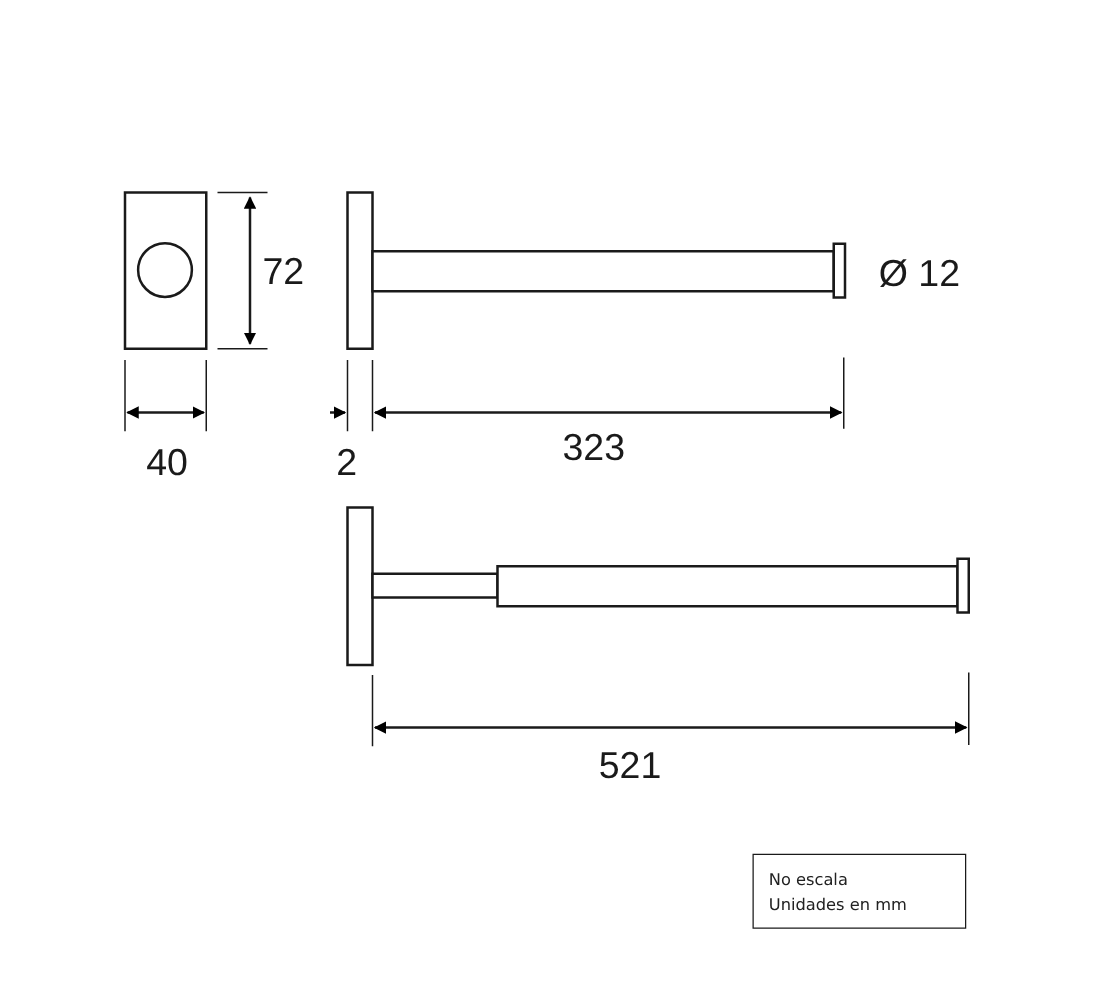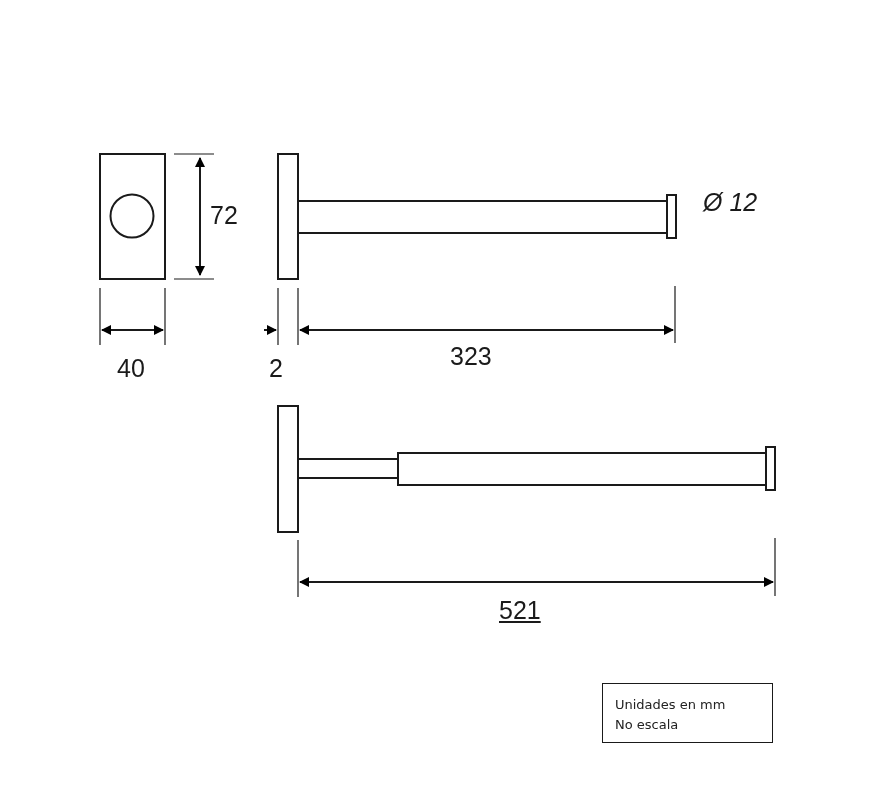--- a/index.html
+++ b/index.html
@@ -2,21 +2,21 @@
 <html><head>
   <meta charset="utf-8">
   <style>
     html, body { margin: 0; padding: 0; background: #ffffff; }
     body { width: 876px; height: 799px; position: relative; overflow: hidden; font-family: "Liberation Sans", sans-serif; }
     svg.drawing { position: absolute; left: 0; top: 0; }
     .shape { fill: #ffffff; stroke: #1a1a1a; stroke-width: 2; }
     .line { stroke: #1a1a1a; stroke-width: 2; fill: none; }
     .ext { stroke: #1a1a1a; stroke-width: 1.2; fill: none; }
     .arrow { fill: #000000; }
-    .dim-label { position: absolute; font-family: "Liberation Sans", sans-serif; font-size: 25px; color: #1a1a1a; white-space: nowrap; line-height: 1; }
+    .dim-label { position: absolute; font-family: "Liberation Sans", sans-serif; font-size: 30px; color: #1a1a1a; white-space: nowrap; line-height: 1; }
     .note-box { position: absolute; left: 602px; top: 683px; width: 171px; height: 60px; border: 1.5px solid #1a1a1a; box-sizing: border-box; padding: 11px 12px 0 12px; }
     .note-line { font-family: "DejaVu Sans", sans-serif; font-size: 13px; color: #222222; line-height: 20px; white-space: nowrap; }
   </style>
 </head>
 <body>
 
 <svg class="drawing" width="876" height="799" viewBox="0 0 876 799">
   <defs>
     <marker id="arr" markerWidth="10" markerHeight="10" refX="9" refY="5" orient="auto-start-reverse" markerUnits="userSpaceOnUse">
       <path d="M0,0 L10,5 L0,10 Z" class="arrow"></path>
@@ -58,19 +58,19 @@
     <line class="ext" x1="298" y1="540" x2="298" y2="597"></line>
     <line class="ext" x1="775" y1="538" x2="775" y2="596"></line>
     <line class="line" x1="300" y1="582" x2="773" y2="582" marker-start="url(#arr)" marker-end="url(#arr)"></line>
   </g>
 </svg>
 
 <div class="dim-label" style="left:210px; top:203px;">72</div>
 <div class="dim-label" style="left:117px; top:356px;">40</div>
 <div class="dim-label" style="left:269px; top:356px;">2</div>
 <div class="dim-label" style="left:450px; top:344px;">323</div>
-<div class="dim-label" style="left:703px; top:190px;font-style:italic;">Ø 12</div>
-<div class="dim-label" style="left:499px; top:598px;text-decoration:underline;">521</div>
+<div class="dim-label" style="left:703px; top:205px;">Ø 12</div>
+<div class="dim-label" style="left:479px; top:598px;">521</div>
 
 <div class="note-box">
+  <div class="note-line">No escala</div>
   <div class="note-line">Unidades en mm</div>
-  <div class="note-line">No escala</div>
 </div>
 
 </body></html>

